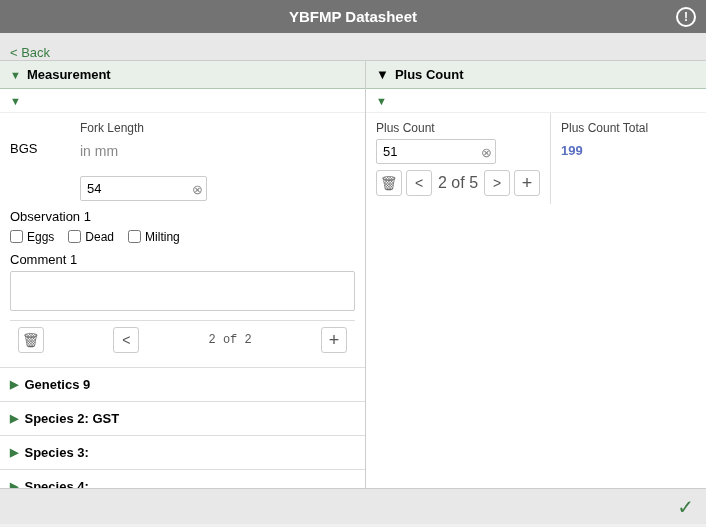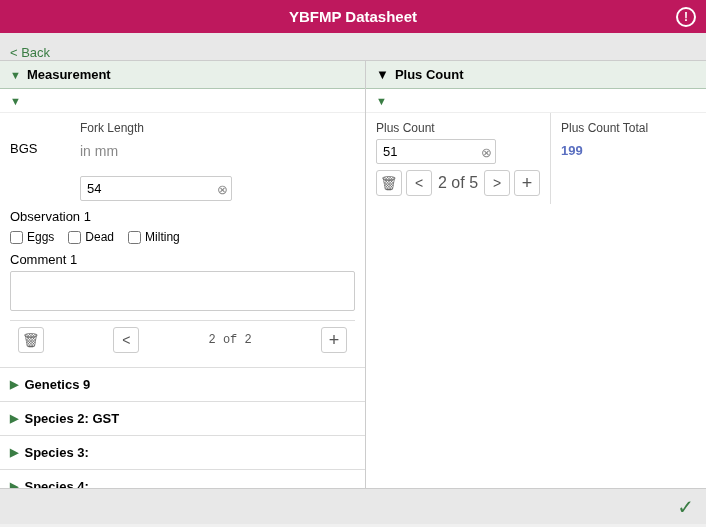--- a/index.html
+++ b/index.html
@@ -6,21 +6,21 @@
     body {
       font-family: Arial, sans-serif;
       font-size: 13px;
       background: #f0f0f0;
       width: 706px;
       height: 527px;
       overflow: hidden;
     }
 
     .title-bar {
-      background: #be185d;
+      background: #737373;
       color: white;
       text-align: center;
       padding: 8px 0;
       font-size: 15px;
       font-weight: bold;
       position: relative;
     }
 
     .title-bar .exclaim {
       position: absolute;
@@ -110,21 +110,21 @@
 
     .input-with-clear {
       position: relative;
       display: inline-block;
     }
 
     .input-with-clear input {
       border: 1px solid #ccc;
       padding: 4px 24px 4px 6px;
       font-size: 13px;
-      width: 152px;
+      width: 127px;
       border-radius: 2px;
     }
 
     .input-with-clear .clear-btn {
       position: absolute;
       right: 4px;
       top: 50%;
       transform: translateY(-50%);
       background: none;
       border: none;
@@ -148,21 +148,21 @@
 
     .checkbox-row {
       display: flex;
       gap: 14px;
       align-items: center;
       margin-bottom: 8px;
     }
 
     .checkbox-item {
       display: flex;
-      align-items: flex-end;
+      align-items: flex-start;
       gap: 4px;
       font-size: 12px;
     }
 
     .checkbox-item input[type=checkbox] {
       margin: 0;
     }
 
     .comment-label {
       font-size: 13px;

